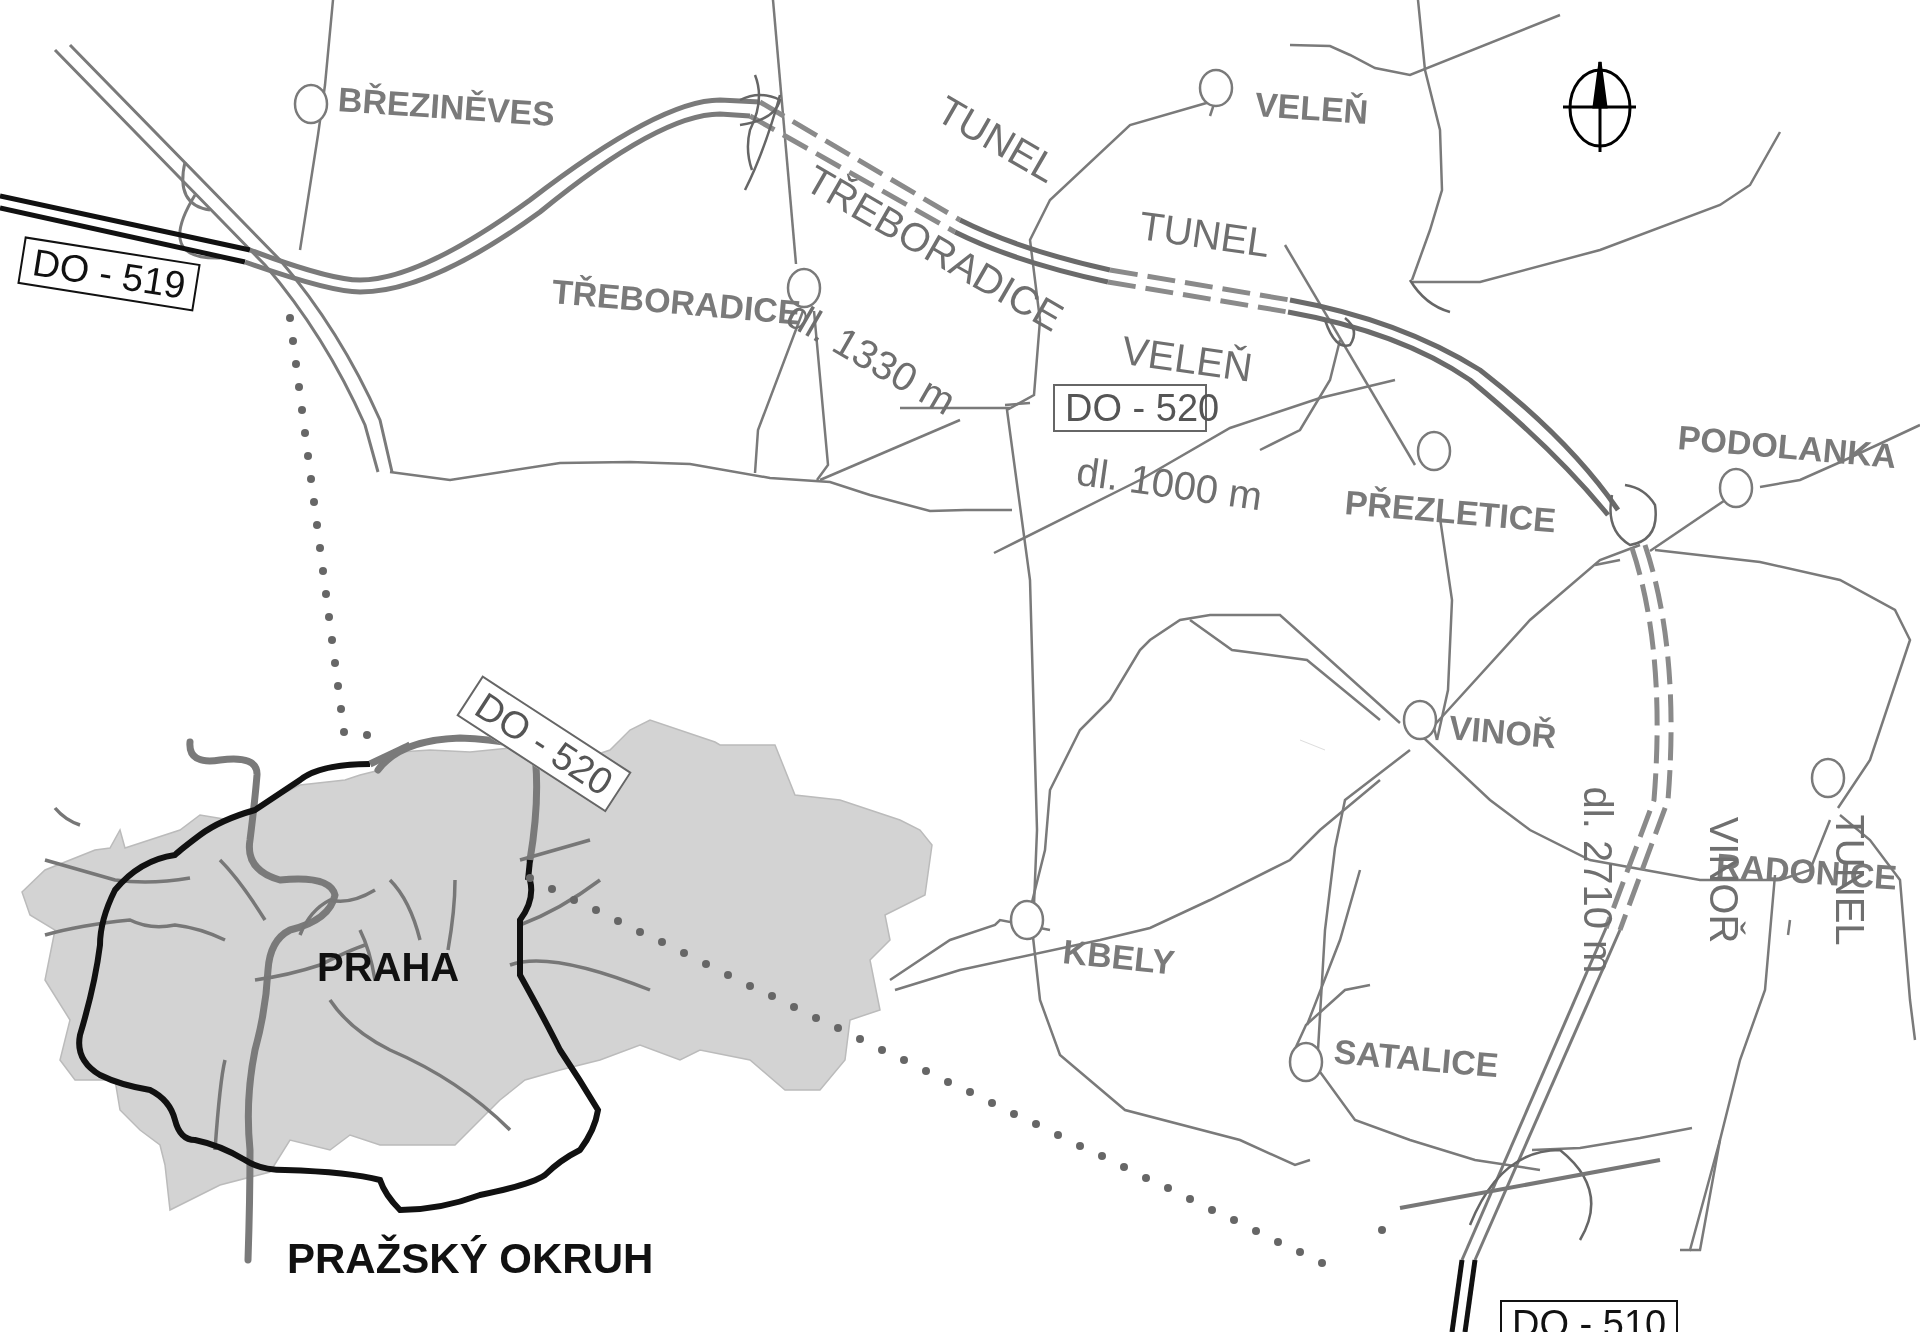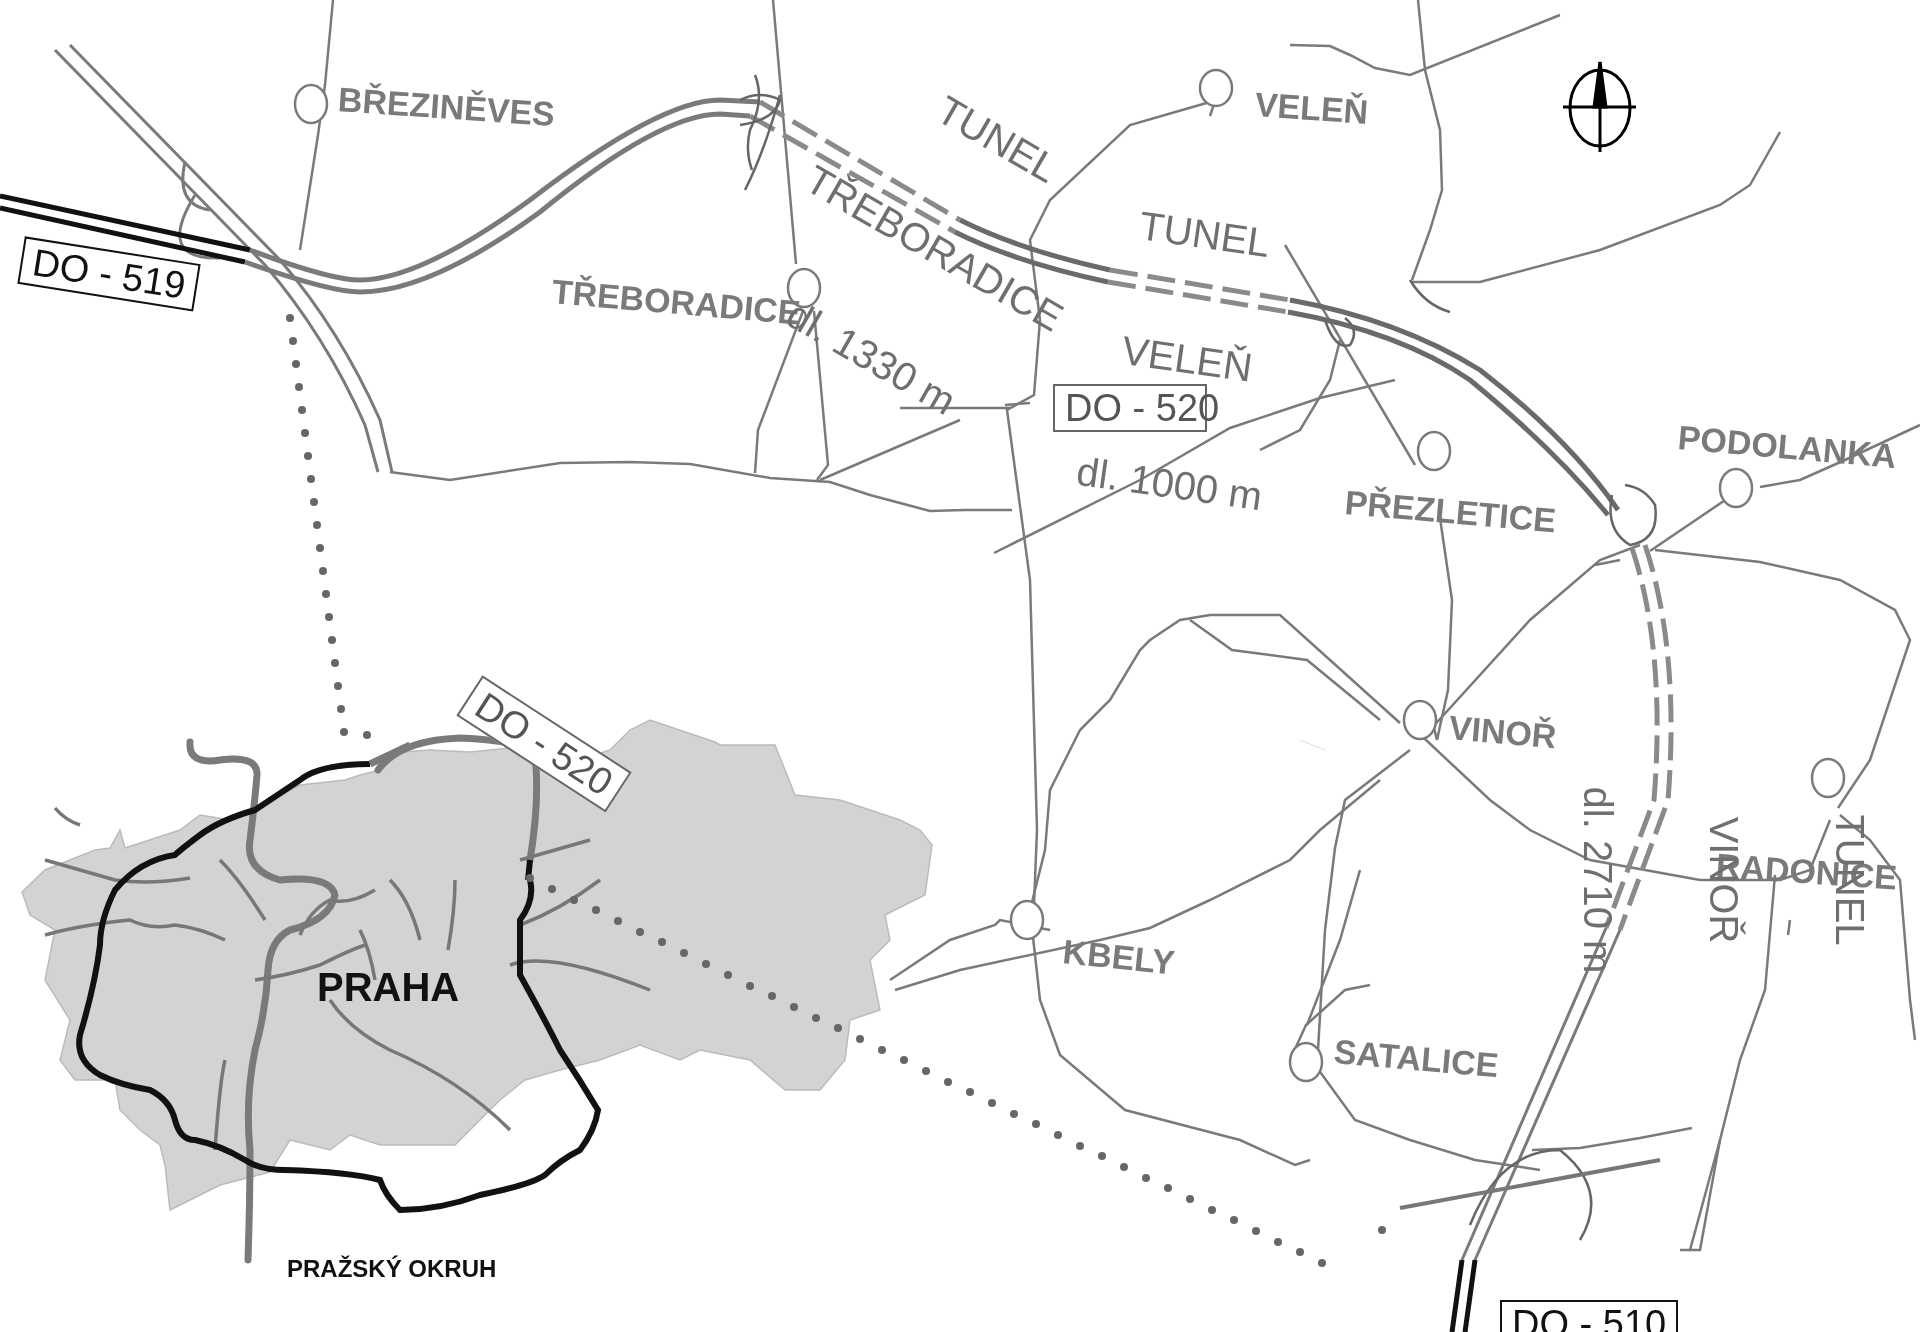--- a/index.html
+++ b/index.html
@@ -2,21 +2,21 @@
 <html><head>
 <meta charset="utf-8">
 <style>
   html, body { margin:0; padding:0; background:#ffffff; }
   body { width:1920px; height:1332px; position:relative; overflow:hidden; font-family:"Liberation Sans", sans-serif; }
   svg { position:absolute; left:0; top:0; }
   .lbl { position:absolute; font-family:"Liberation Sans", sans-serif; font-weight:bold; color:#7a7a7a; font-size:34px; white-space:nowrap; transform-origin:left center; }
   .tun { position:absolute; font-family:"Liberation Sans", sans-serif; color:#6f6f6f; font-size:40px; line-height:42px; text-align:center; white-space:pre; transform-origin:center center; }
   .box { position:absolute; border:2px solid #111; background:#fff; font-family:"Liberation Sans", sans-serif; font-size:38px; padding:0 10px; line-height:44px; white-space:nowrap; transform-origin:center center; color:#111; }
   .box.gray { border-color:#666; color:#555; }
-  .dark { position:absolute; font-family:"Liberation Sans", sans-serif; font-weight:bold; color:#111; white-space:nowrap;margin-top:20px; }
+  .dark { position:absolute; font-family:"Liberation Sans", sans-serif; font-weight:bold; color:#111; white-space:nowrap; }
 </style>
 </head>
 <body>
 
 <svg width="1920" height="1332" viewBox="0 0 1920 1332">
   <g fill="none" stroke="#7a7a7a" stroke-width="2.5">
 
     <path d="M333 0 L325 85 L318 135 L300 250"></path>
 
     <path d="M773 0 L796 264"></path>
@@ -243,13 +243,13 @@
   <div>VINOŘ</div>
   <div>dl. 2710 m</div>
 </div>
 
 <div class="box" style="left:20px;top:250px;transform:rotate(9deg);">DO - 519</div>
 <div class="box gray" style="left:1053px;top:384px;width:130px;text-align:center;">DO - 520</div>
 <div class="box gray" style="left:455px;top:720px;transform:rotate(33deg);">DO - 520</div>
 <div class="box" style="left:1500px;top:1300px;">DO - 510</div>
 
 <div class="dark" style="left:317px;top:945px;font-size:40px;">PRAHA</div>
-<div class="dark" style="left:287px;top:1235px;font-size:24px;">PRAŽSKÝ OKRUH</div>
+<div class="dark" style="left:287px;top:1235px;font-size:42px;">PRAŽSKÝ OKRUH</div>
 
 </body></html>

